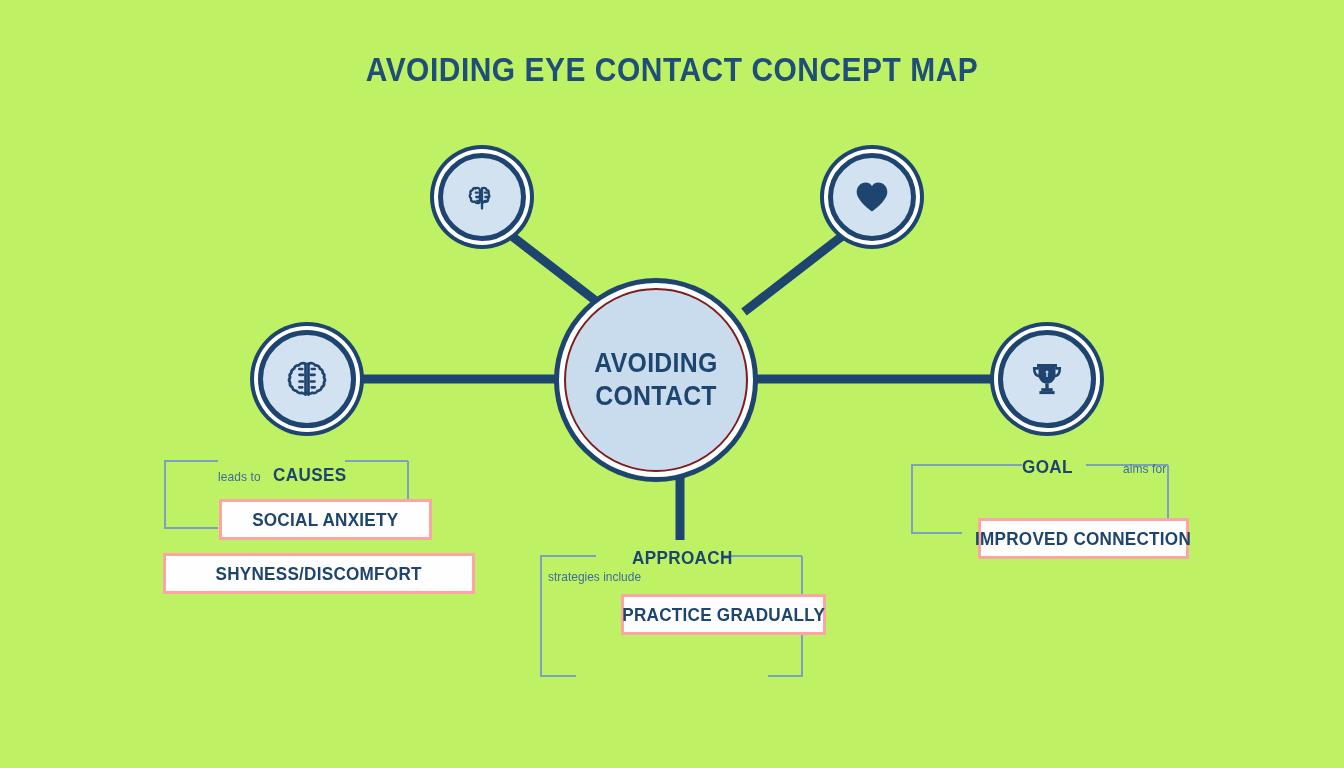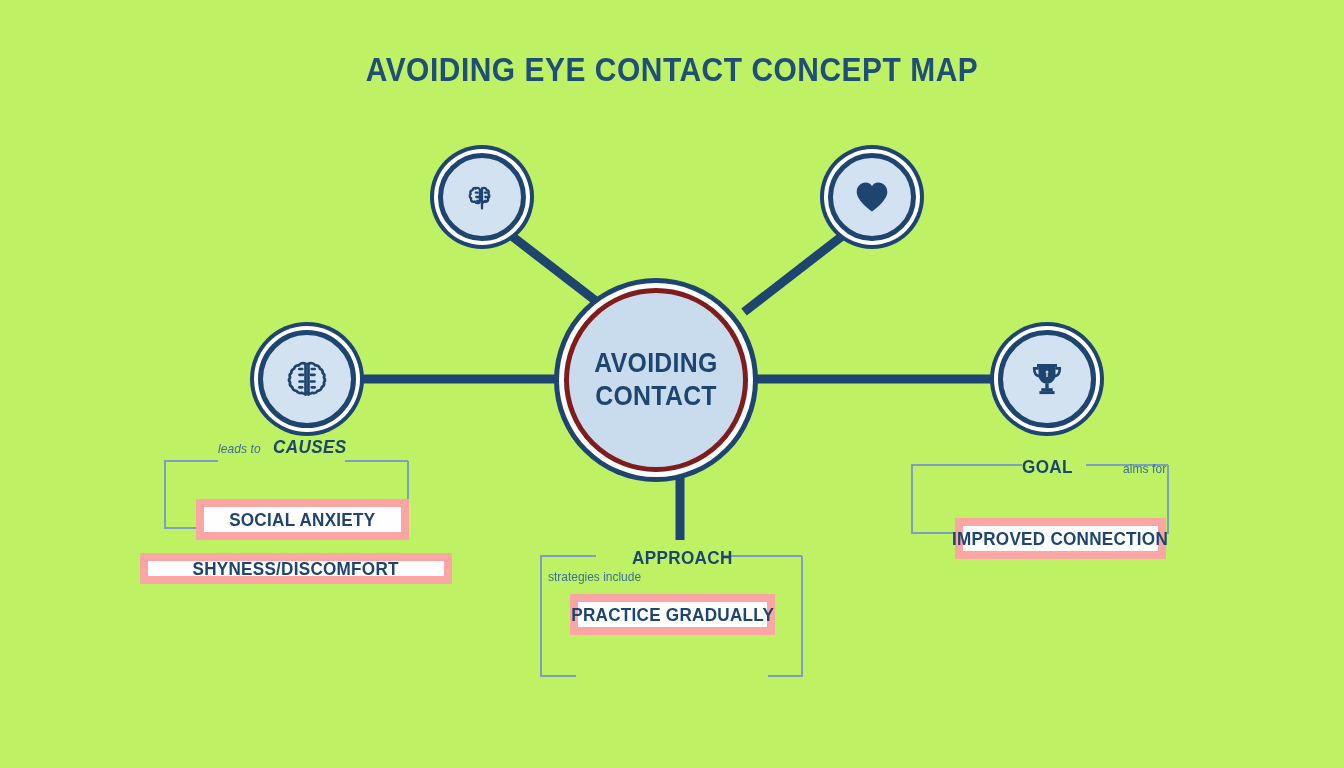--- a/index.html
+++ b/index.html
@@ -52,21 +52,21 @@
 
   
   .center-node {
     position: absolute;
     left: 564px;
     top: 288px;
     width: 184px;
     height: 184px;
     border-radius: 50%;
     background: #c9dcee;
-    border: 5px solid #7f1d1d;
+    border: 2px solid #7f1d1d;
     box-shadow: 0 0 0 5px #ffffff, 0 0 0 10px #1d456f;
     display: flex;
     flex-direction: column;
     align-items: center;
     justify-content: center;
     box-sizing: border-box;
     z-index: 5;
   }
   .center-node .line {
     color: #1d456f;
@@ -136,26 +136,27 @@
     white-space: nowrap;
     transform: scaleX(0.92);
     transform-origin: left center;
     z-index: 4;
   }
 
   
   .leaf-box {
     position: absolute;
     background: #fefefe;
-    border: 8px solid #fca5a5;
+    border: 3px solid #fca5a5;
     display: flex;
     align-items: center;
     justify-content: center;
     box-sizing: border-box;
     z-index: 4;
+    margin-left: 23px;
   }
   .leaf-box span {
     color: #1d456f;
     font-family: "Liberation Sans Narrow", "Liberation Sans", sans-serif;
     font-weight: 700;
     font-size: 19px;
     letter-spacing: 0.3px;
     transform: scaleX(0.9);
     white-space: nowrap;
   }
@@ -242,40 +243,40 @@
         </g>
         <g fill="none" stroke="#1d456f" stroke-width="2.6" stroke-linecap="round">
           <path d="M14.6 13.4h-3.4c0 4.6 2 7.2 5 7.8"></path>
           <path d="M33.4 13.4h3.4c0 4.6-2 7.2-5 7.8"></path>
         </g>
         <path d="M24 15.2l-1.9 2.3h1.2v4.6h1.4v-4.6h1.2z" fill="#d3e2f1"></path>
       </svg>
     </span>
   </div>
 
-  <div class="branch-head" style="left:218px; top:436px;font-style:italic;">
+  <div class="branch-head" style="left:218px; top:464px;">
     <span class="branch-rel">leads to</span>
     <span class="branch-title">CAUSES</span>
   </div>
 
   <div class="leaf-box" style="left:196px; top:499px; width:213px; height:41px;">
     <span>SOCIAL ANXIETY</span>
   </div>
 
-  <div class="leaf-box" style="left:140px; top:553px; width:312px; height:31px;">
+  <div class="leaf-box" style="left:140px; top:553px; width:312px; height:41px;">
     <span>SHYNESS/DISCOMFORT</span>
   </div>
 
   <div class="branch-head" style="left:632px; top:547px;">
     <span class="branch-title">APPROACH</span>
   </div>
 
   <div class="micro-label" style="left:548px; top:569px;">strategies include</div>
 
-  <div class="leaf-box" style="left:570px; top:594px; width:205px; height:41px;">
+  <div class="leaf-box" style="left:598px; top:594px; width:205px; height:41px;">
     <span>PRACTICE GRADUALLY</span>
   </div>
 
 
   <div class="branch-head" style="left:1022px; top:456px;gap:44px;">
     <span class="branch-title">GOAL</span>
     <span class="branch-rel">aims for</span>
   </div>
 
   <div class="leaf-box" style="left:955px; top:518px; width:211px; height:41px;">

